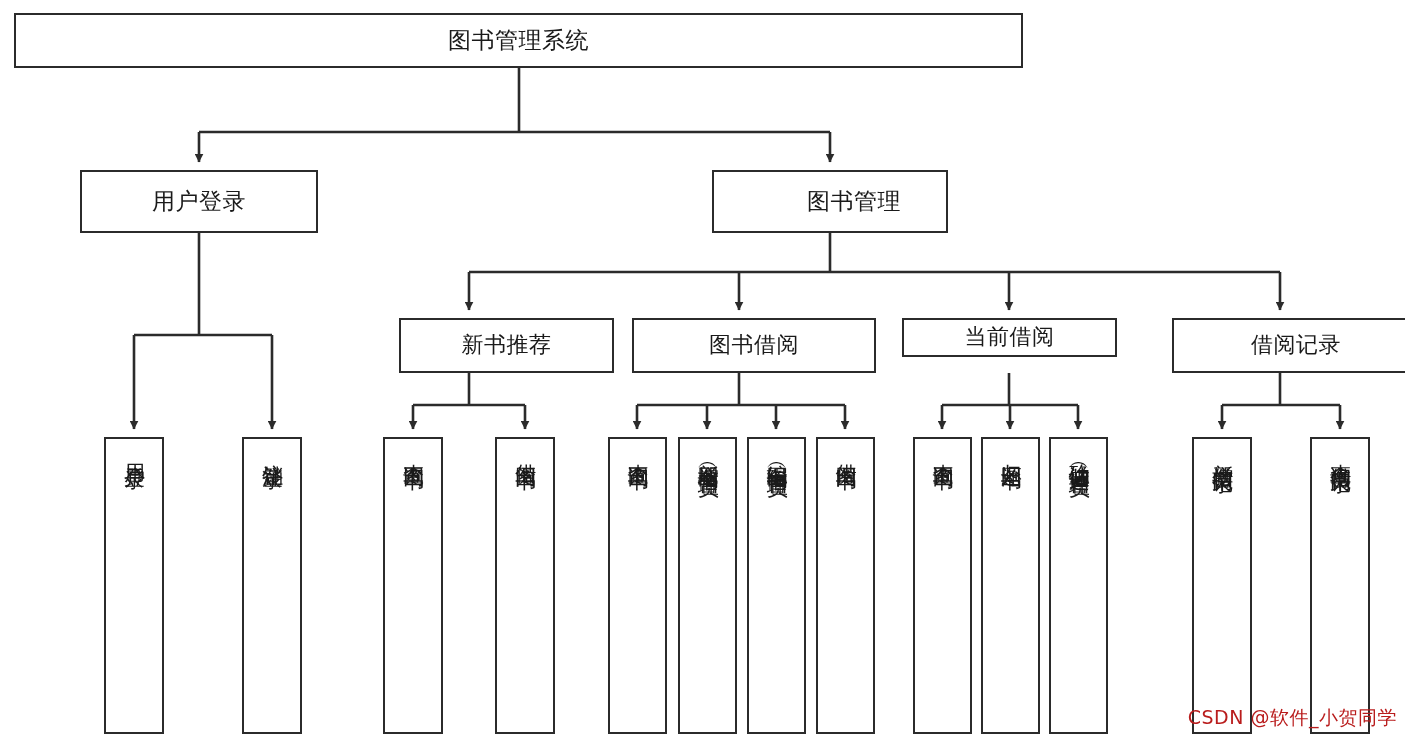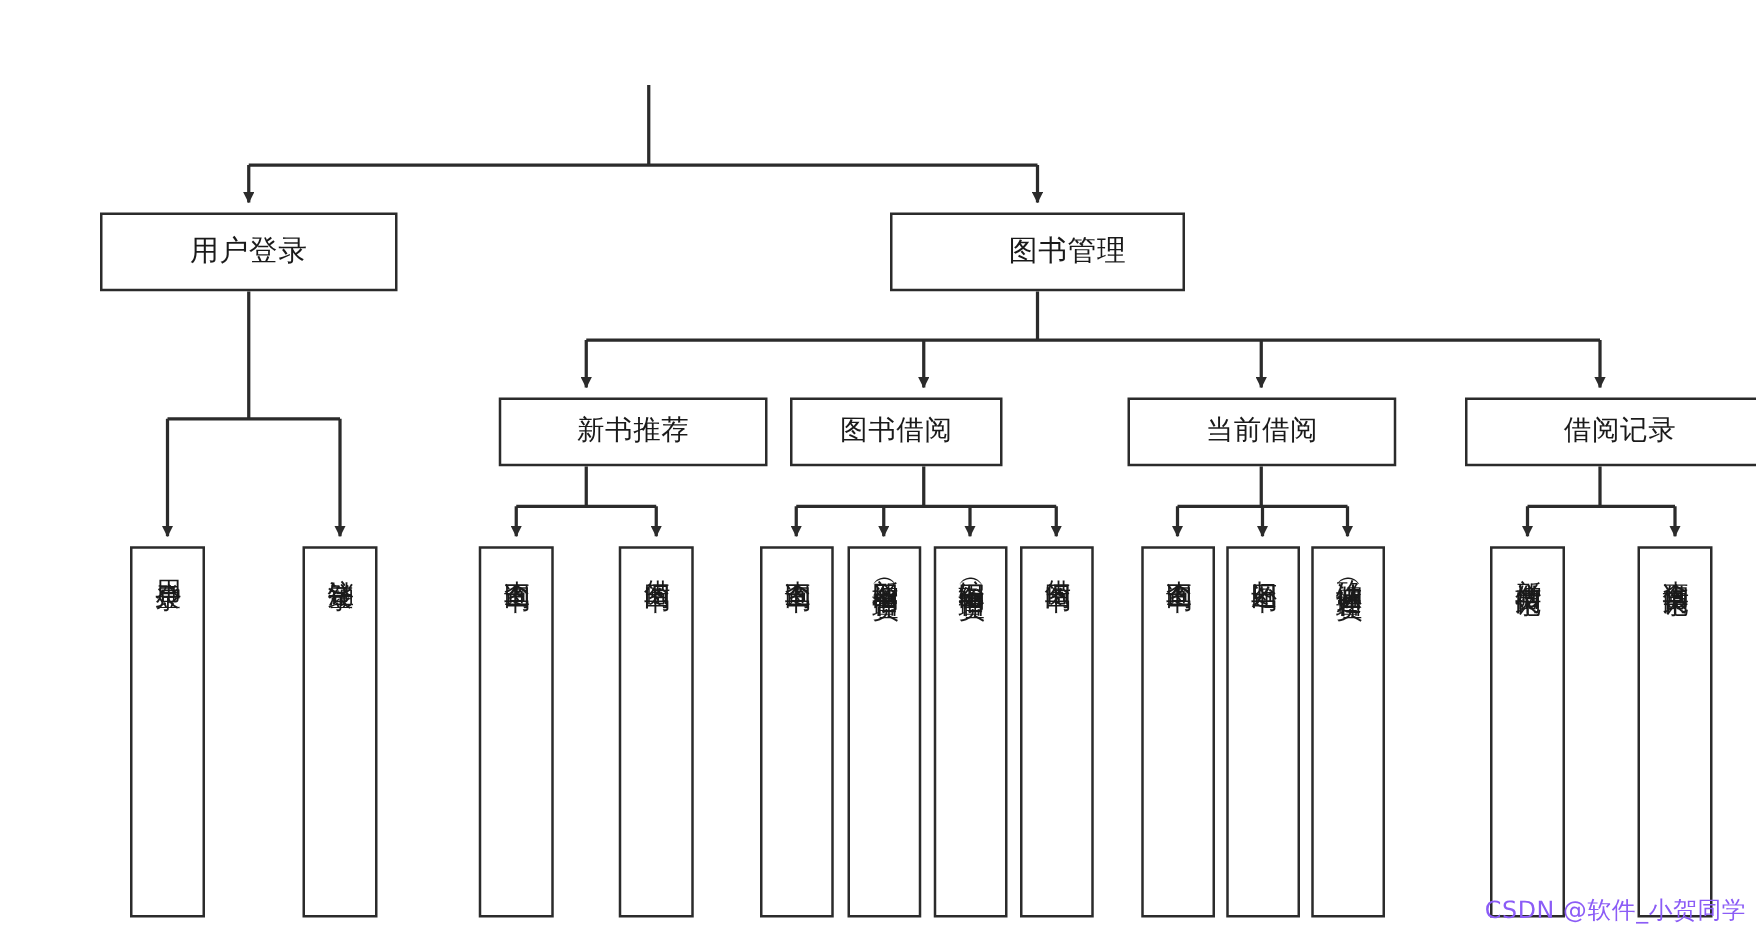--- a/index.html
+++ b/index.html
@@ -60,23 +60,23 @@
   .node.root .node-label,
   .node.lvl1 .node-label {
     font-size: 23px;
   }
   .node.lvl2 .node-label {
     font-size: 22px;
   }
   #watermark {
     position: absolute;
     right: 8px;
-    bottom: 6px;
+    bottom: 16px;
     font-size: 19px;
-    color: #8b5cf6;
+    color: #b91c1c;
     letter-spacing: 0.5px;
     z-index: 5;
     white-space: nowrap;
   }
 </style>
 </head>
 <body>
 
 <div id="diagram-root">
 
@@ -123,35 +123,38 @@
       <path d="M 1010,405 L 1010,429" marker-end="url(#arrowhead)"></path>
       <path d="M 1078,405 L 1078,429" marker-end="url(#arrowhead)"></path>
 
       <path d="M 1280,373 L 1280,405"></path>
       <path d="M 1222,405 L 1340,405"></path>
       <path d="M 1222,405 L 1222,429" marker-end="url(#arrowhead)"></path>
       <path d="M 1340,405 L 1340,429" marker-end="url(#arrowhead)"></path>
     </g>
   </svg>
 
+  <div class="node root" style="left:14px; top:13px; width:1009px; height:55px;">
+    <span class="node-label">图书管理系统</span>
+  </div>
 
   <div class="node lvl1" style="left:80px; top:170px; width:238px; height:63px;">
     <span class="node-label">用户登录</span>
   </div>
   <div class="node lvl1" style="left:712px; top:170px; width:236px; height:63px;padding-left:48px;">
     <span class="node-label">图书管理</span>
   </div>
 
   <div class="node lvl2" style="left:362px; top:318px; width:215px; height:55px;margin-left:37px;">
     <span class="node-label">新书推荐</span>
   </div>
-  <div class="node lvl2" style="left:632px; top:318px; width:170px; height:55px;">
+  <div class="node lvl2" style="left:632px; top:318px; width:244px; height:55px;">
     <span class="node-label">图书借阅</span>
   </div>
-  <div class="node lvl2" style="left:902px; top:318px; width:215px; height:55px;">
+  <div class="node lvl2" style="left:902px; top:318px; width:215px; height:39px;">
     <span class="node-label">当前借阅</span>
   </div>
   <div class="node lvl2" style="left:1172px; top:318px; width:248px; height:55px;">
     <span class="node-label">借阅记录</span>
   </div>
 
   <div class="node vertical" style="left:104px; top:437px; width:60px; height:297px;">
     <span class="node-label">用户登录</span>
   </div>
   <div class="node vertical" style="left:242px; top:437px; width:60px; height:297px;">

